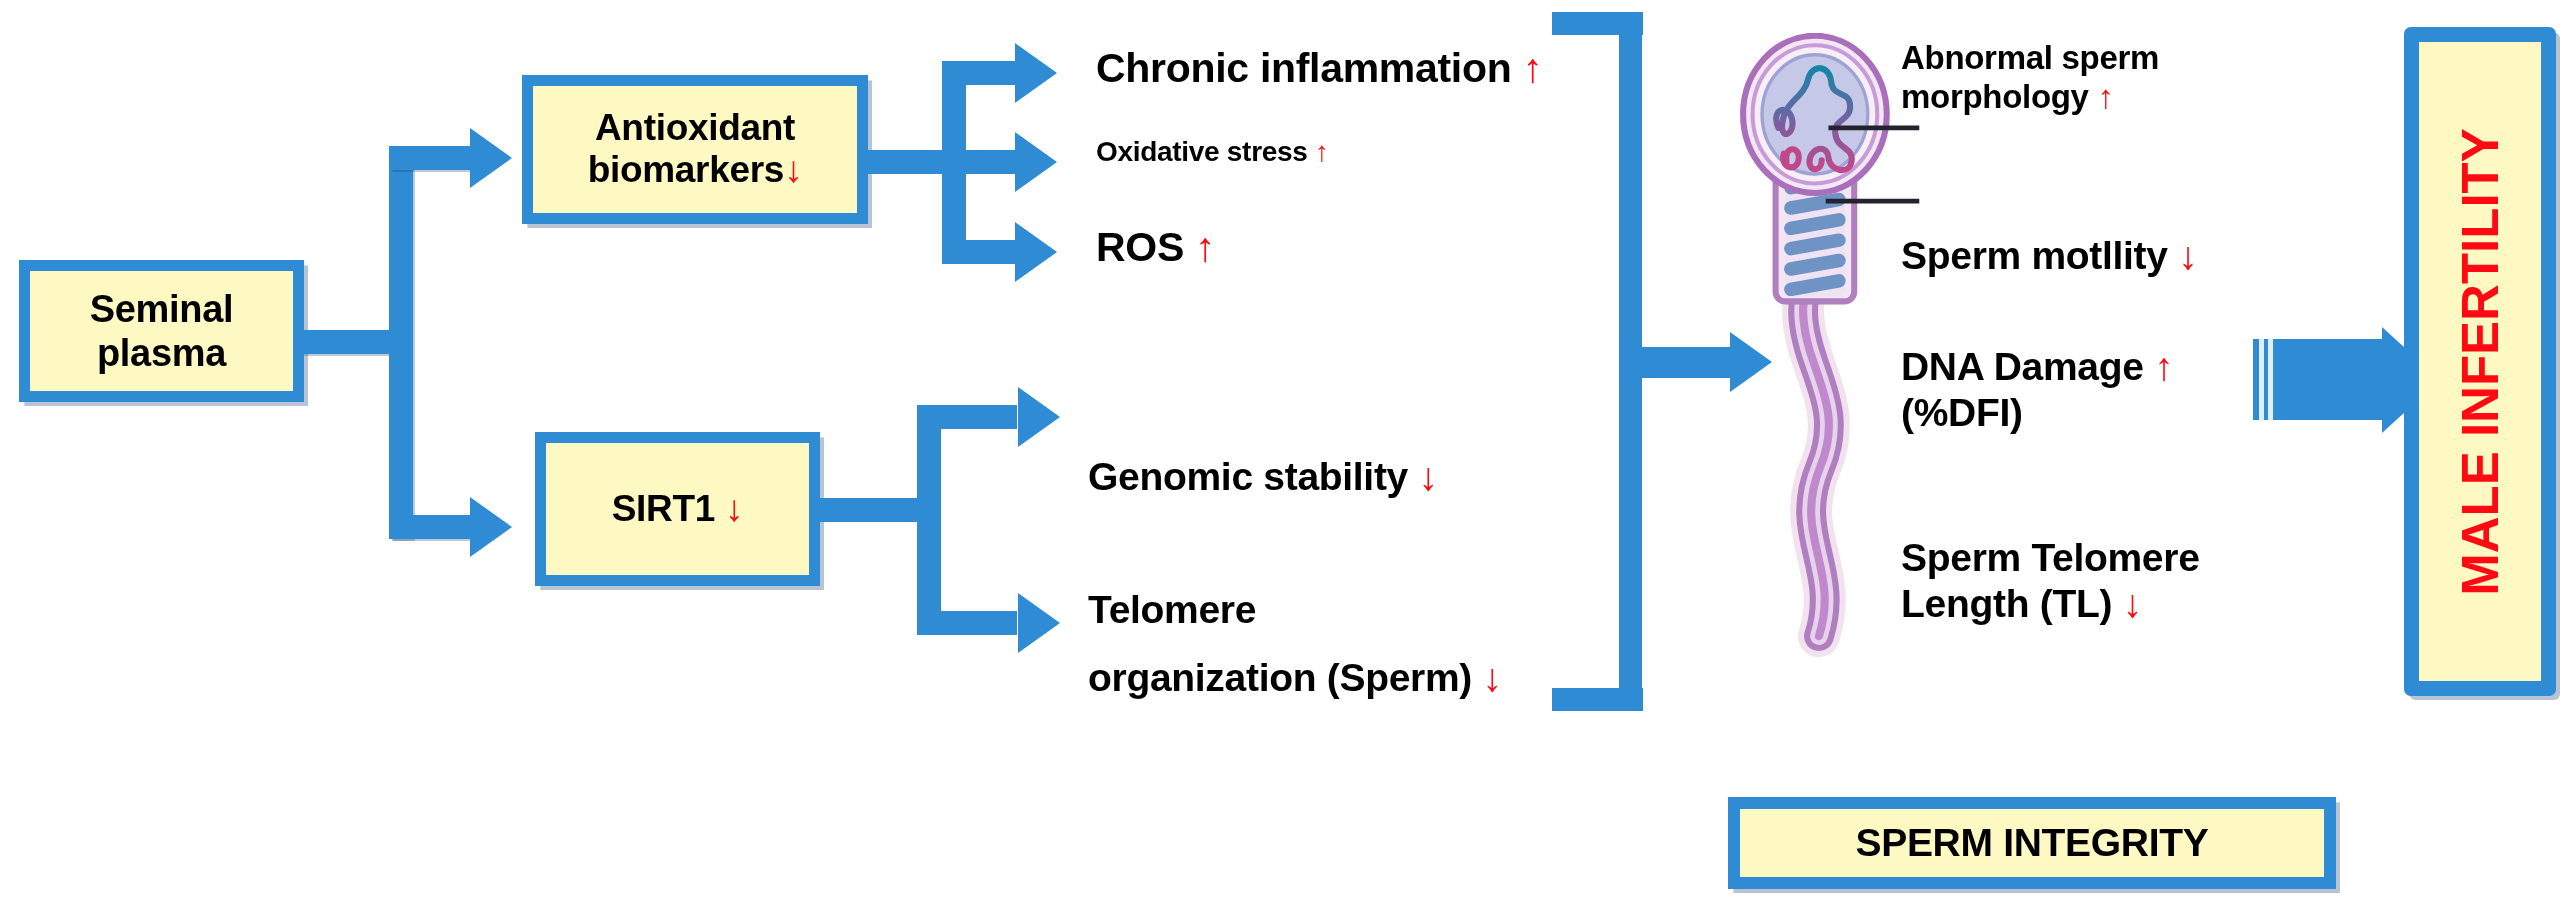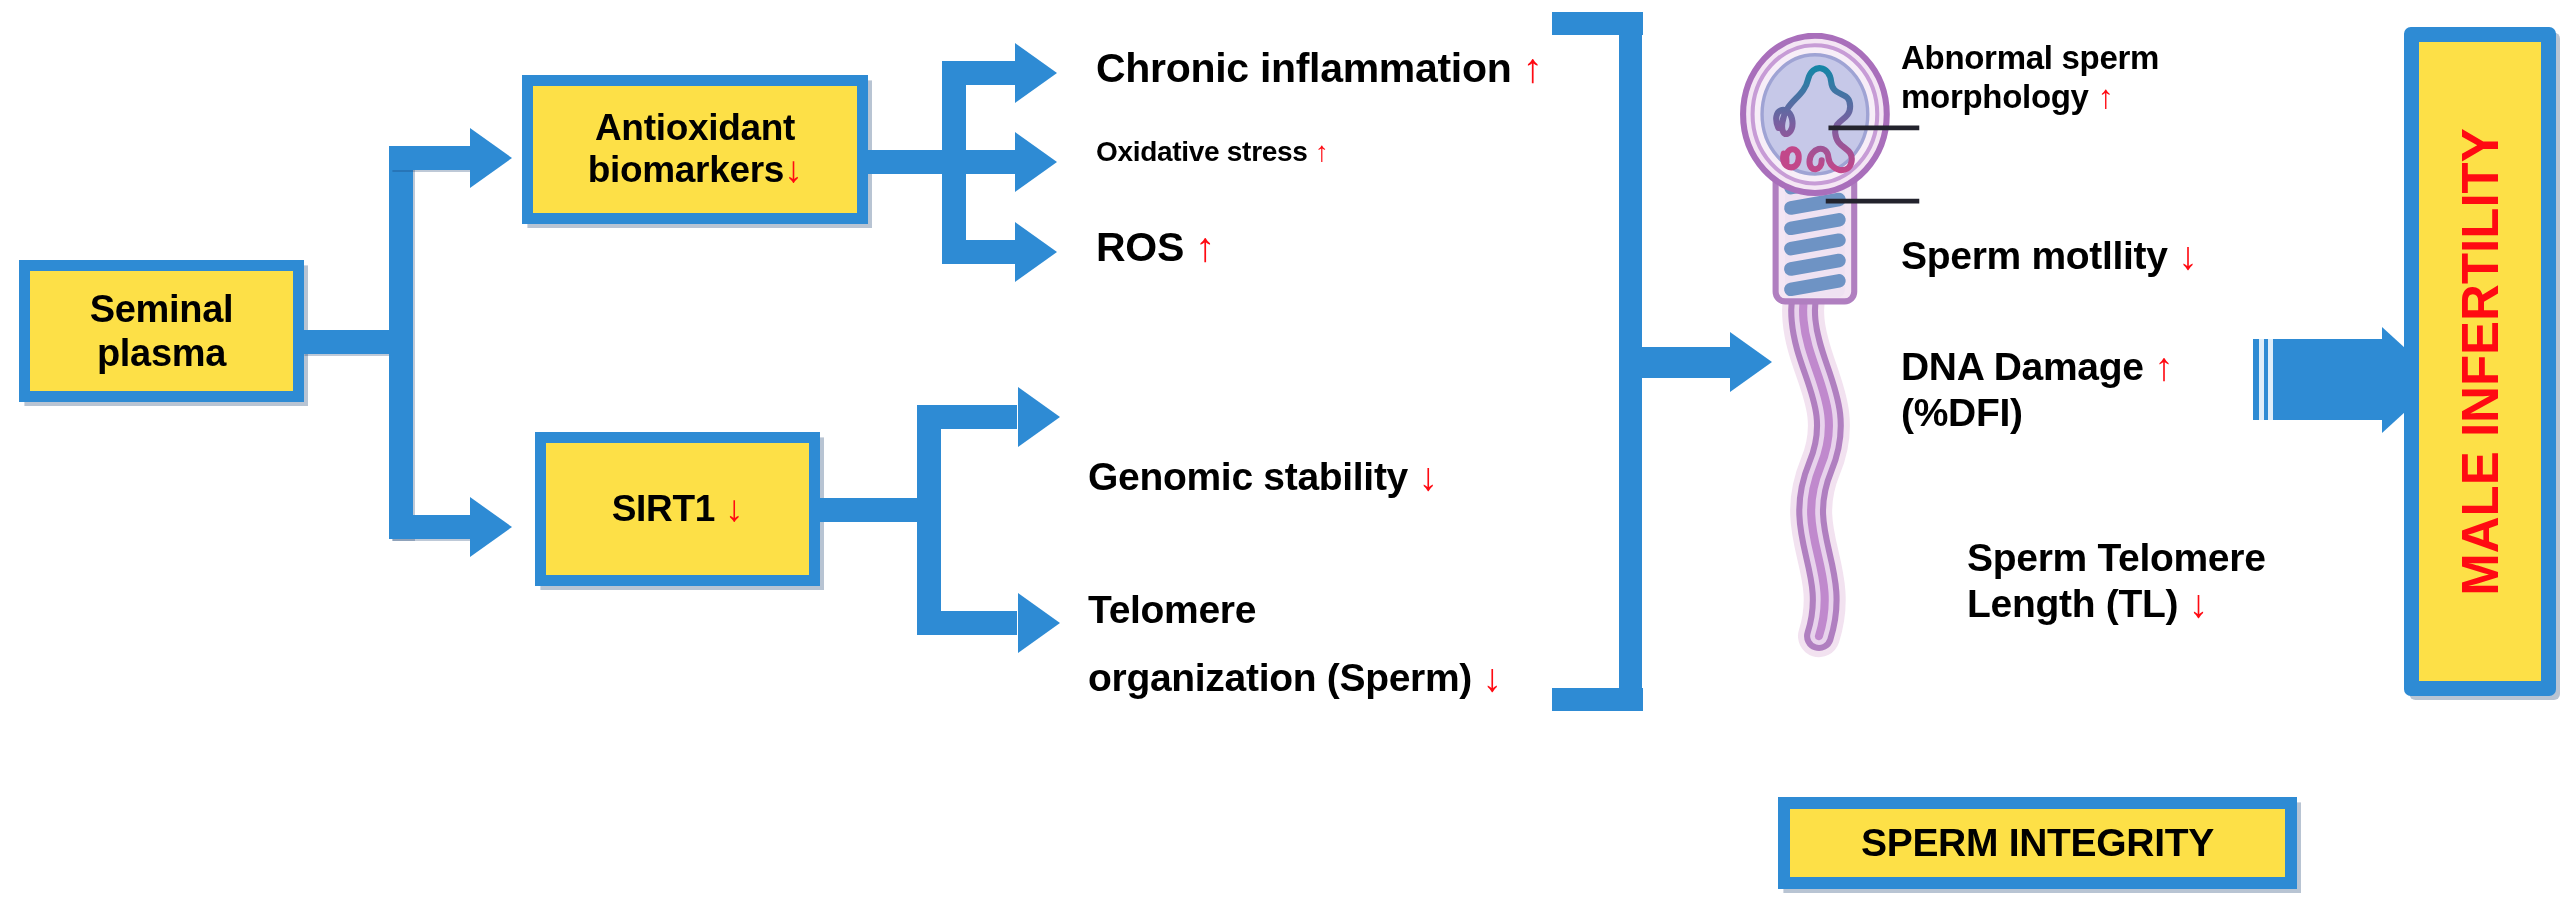--- a/index.html
+++ b/index.html
@@ -13,21 +13,21 @@
     overflow:hidden;
   }
 
   
   .abs{position:absolute;}
 
   
   .blue-box{
     position:absolute;
     box-sizing:border-box;
-    background:#fde047;
+    background:#fef9c3;
     border:11px solid #2E8BD4;
     box-shadow:4.7px 4.7px 0 -0.7px rgba(20,60,110,0.30);
   }
   .blue-box .box-text{
     position:absolute;
     left:0;right:0;top:50%;
     transform:translateY(-50%);
     text-align:center;
     color:#000000;
     font-weight:bold;
@@ -242,33 +242,33 @@
     <span>Sperm motllity</span>
     <span class="dn">↓</span>
   </div>
 
   <div class="ptext" style="left:1901px;top:344px;font-size:39px;">
     <span>DNA Damage</span>
     <span class="up">↑</span><br>
     <span>(%DFI)</span>
   </div>
 
-  <div class="ptext" style="left:1967px;top:535px;font-size:39px;">
+  <div class="ptext" style="left:1901px;top:535px;font-size:39px;">
     <span>Sperm Telomere</span><br>
     <span>Length (TL)</span>
     <span class="dn">↓</span>
   </div>
 
   <div class="blockarrow-shaft" style="left:2253px;top:339px;width:129px;height:81px;"></div>
   <div class="stripe" style="left:2259px;top:339px;width:4.7px;height:81px;"></div>
   <div class="stripe" style="left:2268px;top:339px;width:4.7px;height:81px;"></div>
   <div class="blockarrow-head" style="left:2382px;top:327px;"></div>
 
   <div class="blue-box" style="left:2404px;top:27px;width:152px;height:669px;border-width:15px;border-radius:6.8px;">
     <div class="vert-label" style="font-size:51px;">MALE INFERTILITY</div>
   </div>
 
-  <div class="blue-box" style="left:1778px;top:797px;width:519px;height:92px;border-width:12.2px;">
+  <div class="blue-box" style="left:1728px;top:797px;width:608px;height:92px;border-width:12.2px;">
     <div class="box-text" style="font-size:39px;">SPERM INTEGRITY</div>
   </div>
 
 </div>
 
 
 </body></html>

